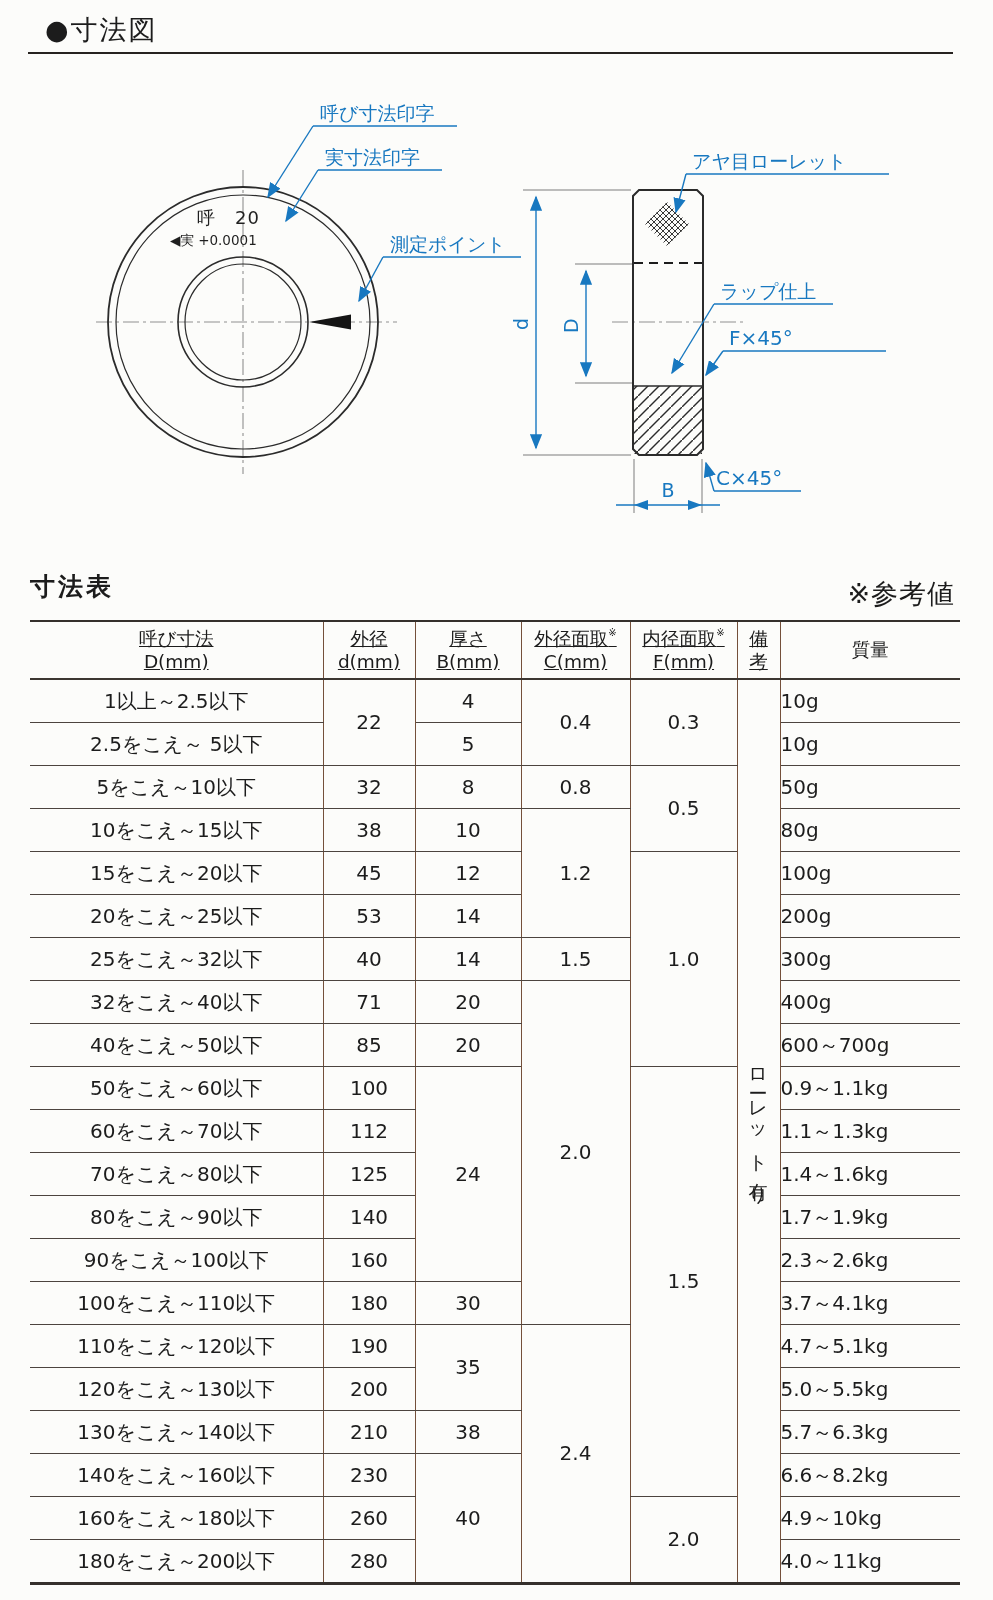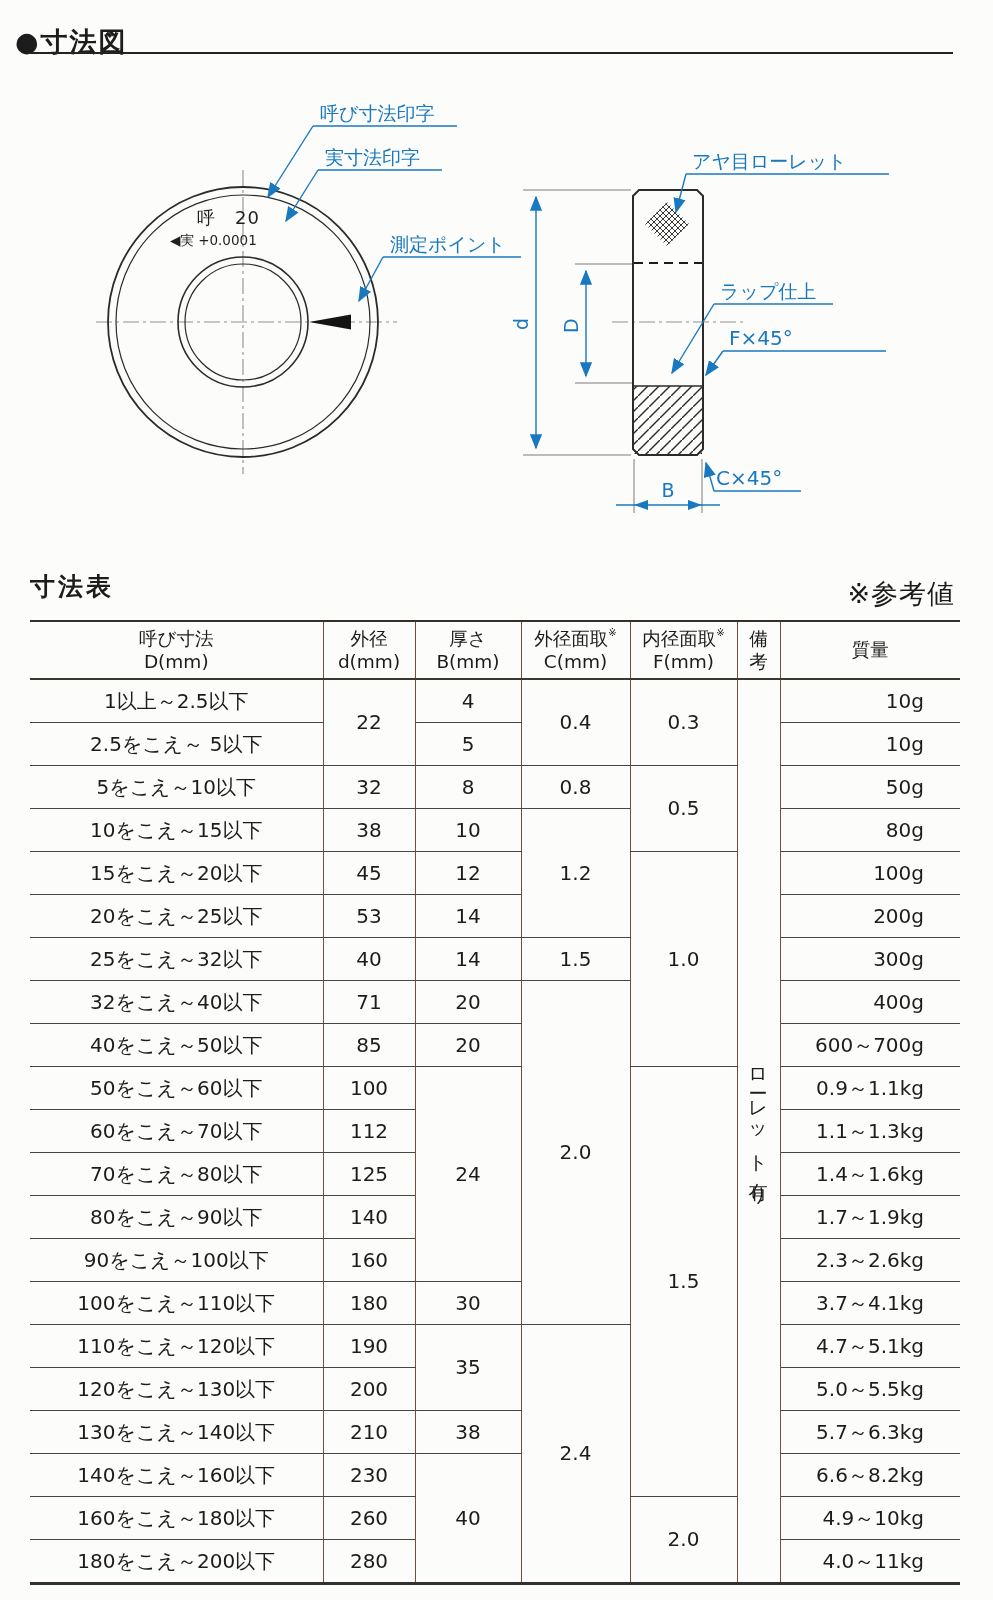--- a/index.html
+++ b/index.html
@@ -1,39 +1,39 @@
 <!DOCTYPE html>
 <html><head>
 <meta charset="utf-8">
 <style>
   html,body{margin:0;padding:0;background:#e8e8e4;}
   .page{position:relative;width:993px;height:1600px;background:#fcfcfa;overflow:hidden;
         font-family:"DejaVu Sans","Liberation Sans",sans-serif;color:#1c1c1c;}
   
-  .doc-title{position:absolute;left:15px;top:12px;font-size:27px;font-weight:700;letter-spacing:2px;margin-top:12px;}
+  .doc-title{position:absolute;left:45px;top:12px;font-size:27px;font-weight:400;letter-spacing:2px;}
   .title-rule{position:absolute;left:28px;top:52px;width:925px;height:2px;background:#26221f;}
   .table-title{position:absolute;left:30px;top:570px;font-size:25px;font-weight:700;letter-spacing:3px;}
   .ref-note{position:absolute;right:38px;top:576px;font-size:27px;letter-spacing:1px;}
   
   .drawing{position:absolute;left:0;top:0;width:993px;height:556px;}
   
   .dim-table{position:absolute;left:30px;top:620px;width:930px;border-collapse:collapse;table-layout:fixed;
              border-top:2.5px solid #35302c;border-bottom:3px solid #35302c;font-size:20px;}
   .dim-table th,.dim-table td{border-top:1.4px solid #4c443e;border-bottom:1.4px solid #4c443e;
              border-left:1.4px solid #74503a;border-right:1.4px solid #74503a;
              text-align:center;vertical-align:middle;padding:0;font-weight:400;line-height:1.25;}
   .dim-table th:first-child,.dim-table td:first-child{border-left:none;}
   .dim-table th:last-child,.dim-table td:last-child{border-right:none;}
   .dim-table thead th{height:56px;font-size:18.5px;border-bottom:2px solid #3c3631;}
   .dim-table thead sup{font-size:10px;vertical-align:top;}
   .dim-table tbody td{height:42px;}
-  td.mass{text-align:right;padding-right:36px;}
+  td.mass{text-align:left;padding-right:36px;}
   td.remark span{display:inline-block;writing-mode:vertical-rl;line-height:1;
                  font-size:19px;letter-spacing:5px;}
-  .hdr-stack div{line-height:1.25;}
+  .hdr-stack div{line-height:1.25;text-decoration:underline;}
 </style>
 </head>
 <body>
 
 <div class="page">
 
   <div class="doc-title">●寸法図</div>
   <div class="title-rule"></div>
 
   <svg class="drawing" viewBox="0 0 993 556" xmlns="http://www.w3.org/2000/svg">

